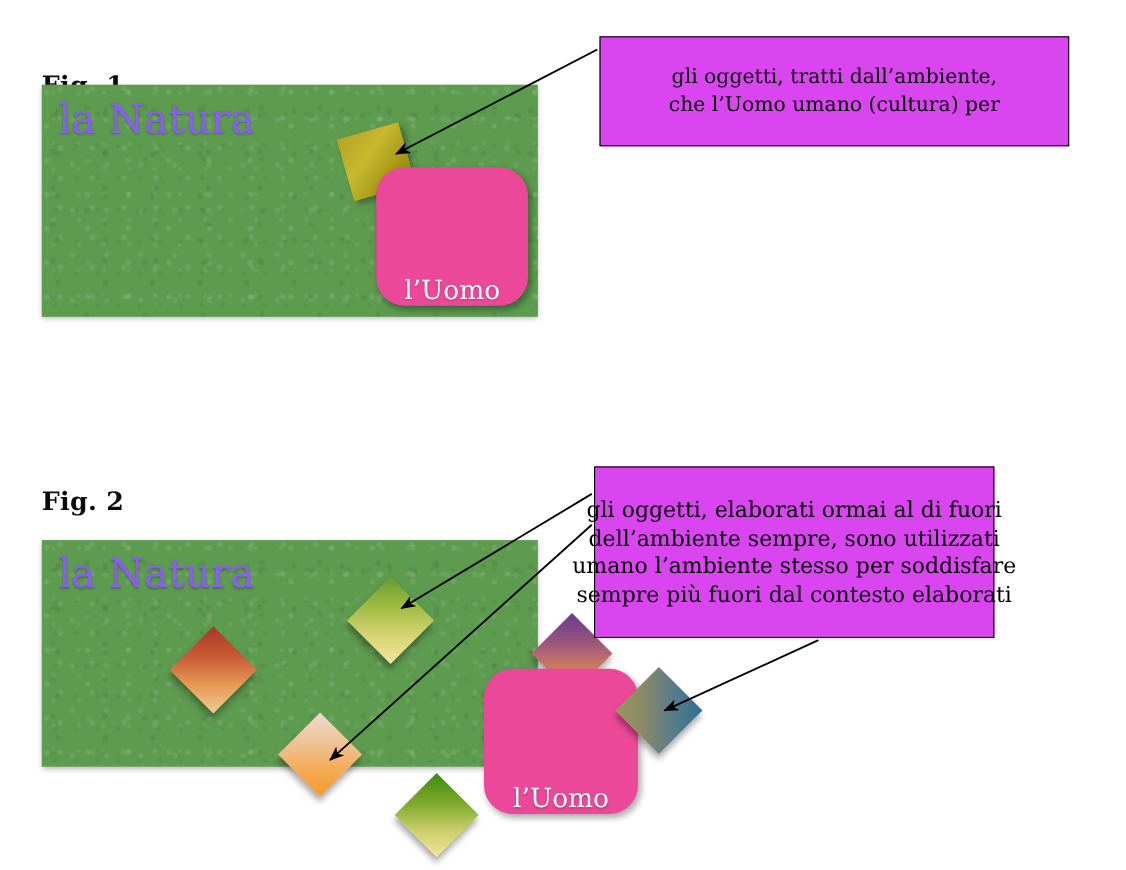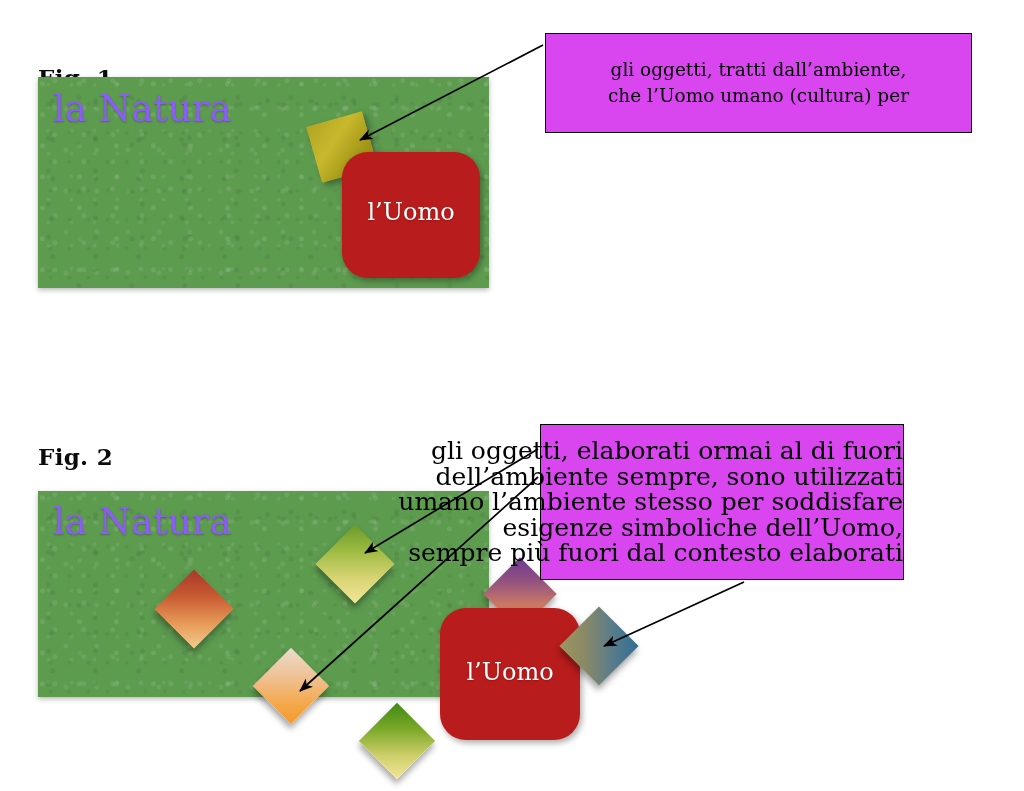--- a/index.html
+++ b/index.html
@@ -53,25 +53,25 @@
     color: #8b5cf6;
     font-family: "DejaVu Serif", serif;
     font-weight: normal;
     white-space: nowrap;
     text-shadow: 0 1px 2px rgba(0,0,0,.25);
   }
 
   
   .human-box {
     position: absolute;
-    background: #b91c1c;
+    background: #ec4899;
     border-radius: 26px;
     box-shadow: 2px 3px 6px rgba(0,0,0,.33);
     display: flex;
-    align-items: center;
+    align-items: flex-end;
     justify-content: center;
   }
   .human-label {
     color: #ffffff;
     font-family: "DejaVu Serif", serif;
     white-space: nowrap;
     text-shadow: 0 1px 2px rgba(0,0,0,.22);
   }
 
   
@@ -159,25 +159,24 @@
   </div>
 
   <div class="diamond" style="left:571px; top:618px; width:56px; height:56px;
               transform: rotate(45deg);
               background: linear-gradient(45deg, #9c9560 0%, #8c8a64 30%, #5a7c8a 66%, #2f6e94 100%);"></div>
 
   <div class="diamond" style="left:370px; top:714px; width:54px; height:54px;
               transform: rotate(45deg);
               background: linear-gradient(135deg, #3f8a14 0%, #7aa828 34%, #cfd06c 70%, #f2e59a 100%);"></div>
 
-  <div class="callout" style="left:540px; top:424px; width:364px; height:156px; font-size:25px; line-height:25.5px;align-items:flex-end;">
+  <div class="callout" style="left:540px; top:424px; width:364px; height:156px; font-size:20px; line-height:25.5px;">
     <span class="line">gli oggetti, elaborati ormai al di fuori</span>
     <span class="line">dell’ambiente sempre, sono utilizzati</span>
     <span class="line">umano l’ambiente stesso per soddisfare</span>
-    <span class="line">esigenze simboliche dell’Uomo,</span>
     <span class="line">sempre più fuori dal contesto elaborati</span>
   </div>
 
   <svg class="arrows" viewBox="0 0 1024 791">
     <defs>
       <marker id="ah" markerWidth="9" markerHeight="9" refX="7.4" refY="3.2" orient="auto" markerUnits="strokeWidth">
         <path d="M0,0 L8,3.2 L0,6.4 L2.2,3.2 z" fill="#000000"></path>
       </marker>
     </defs>
 

